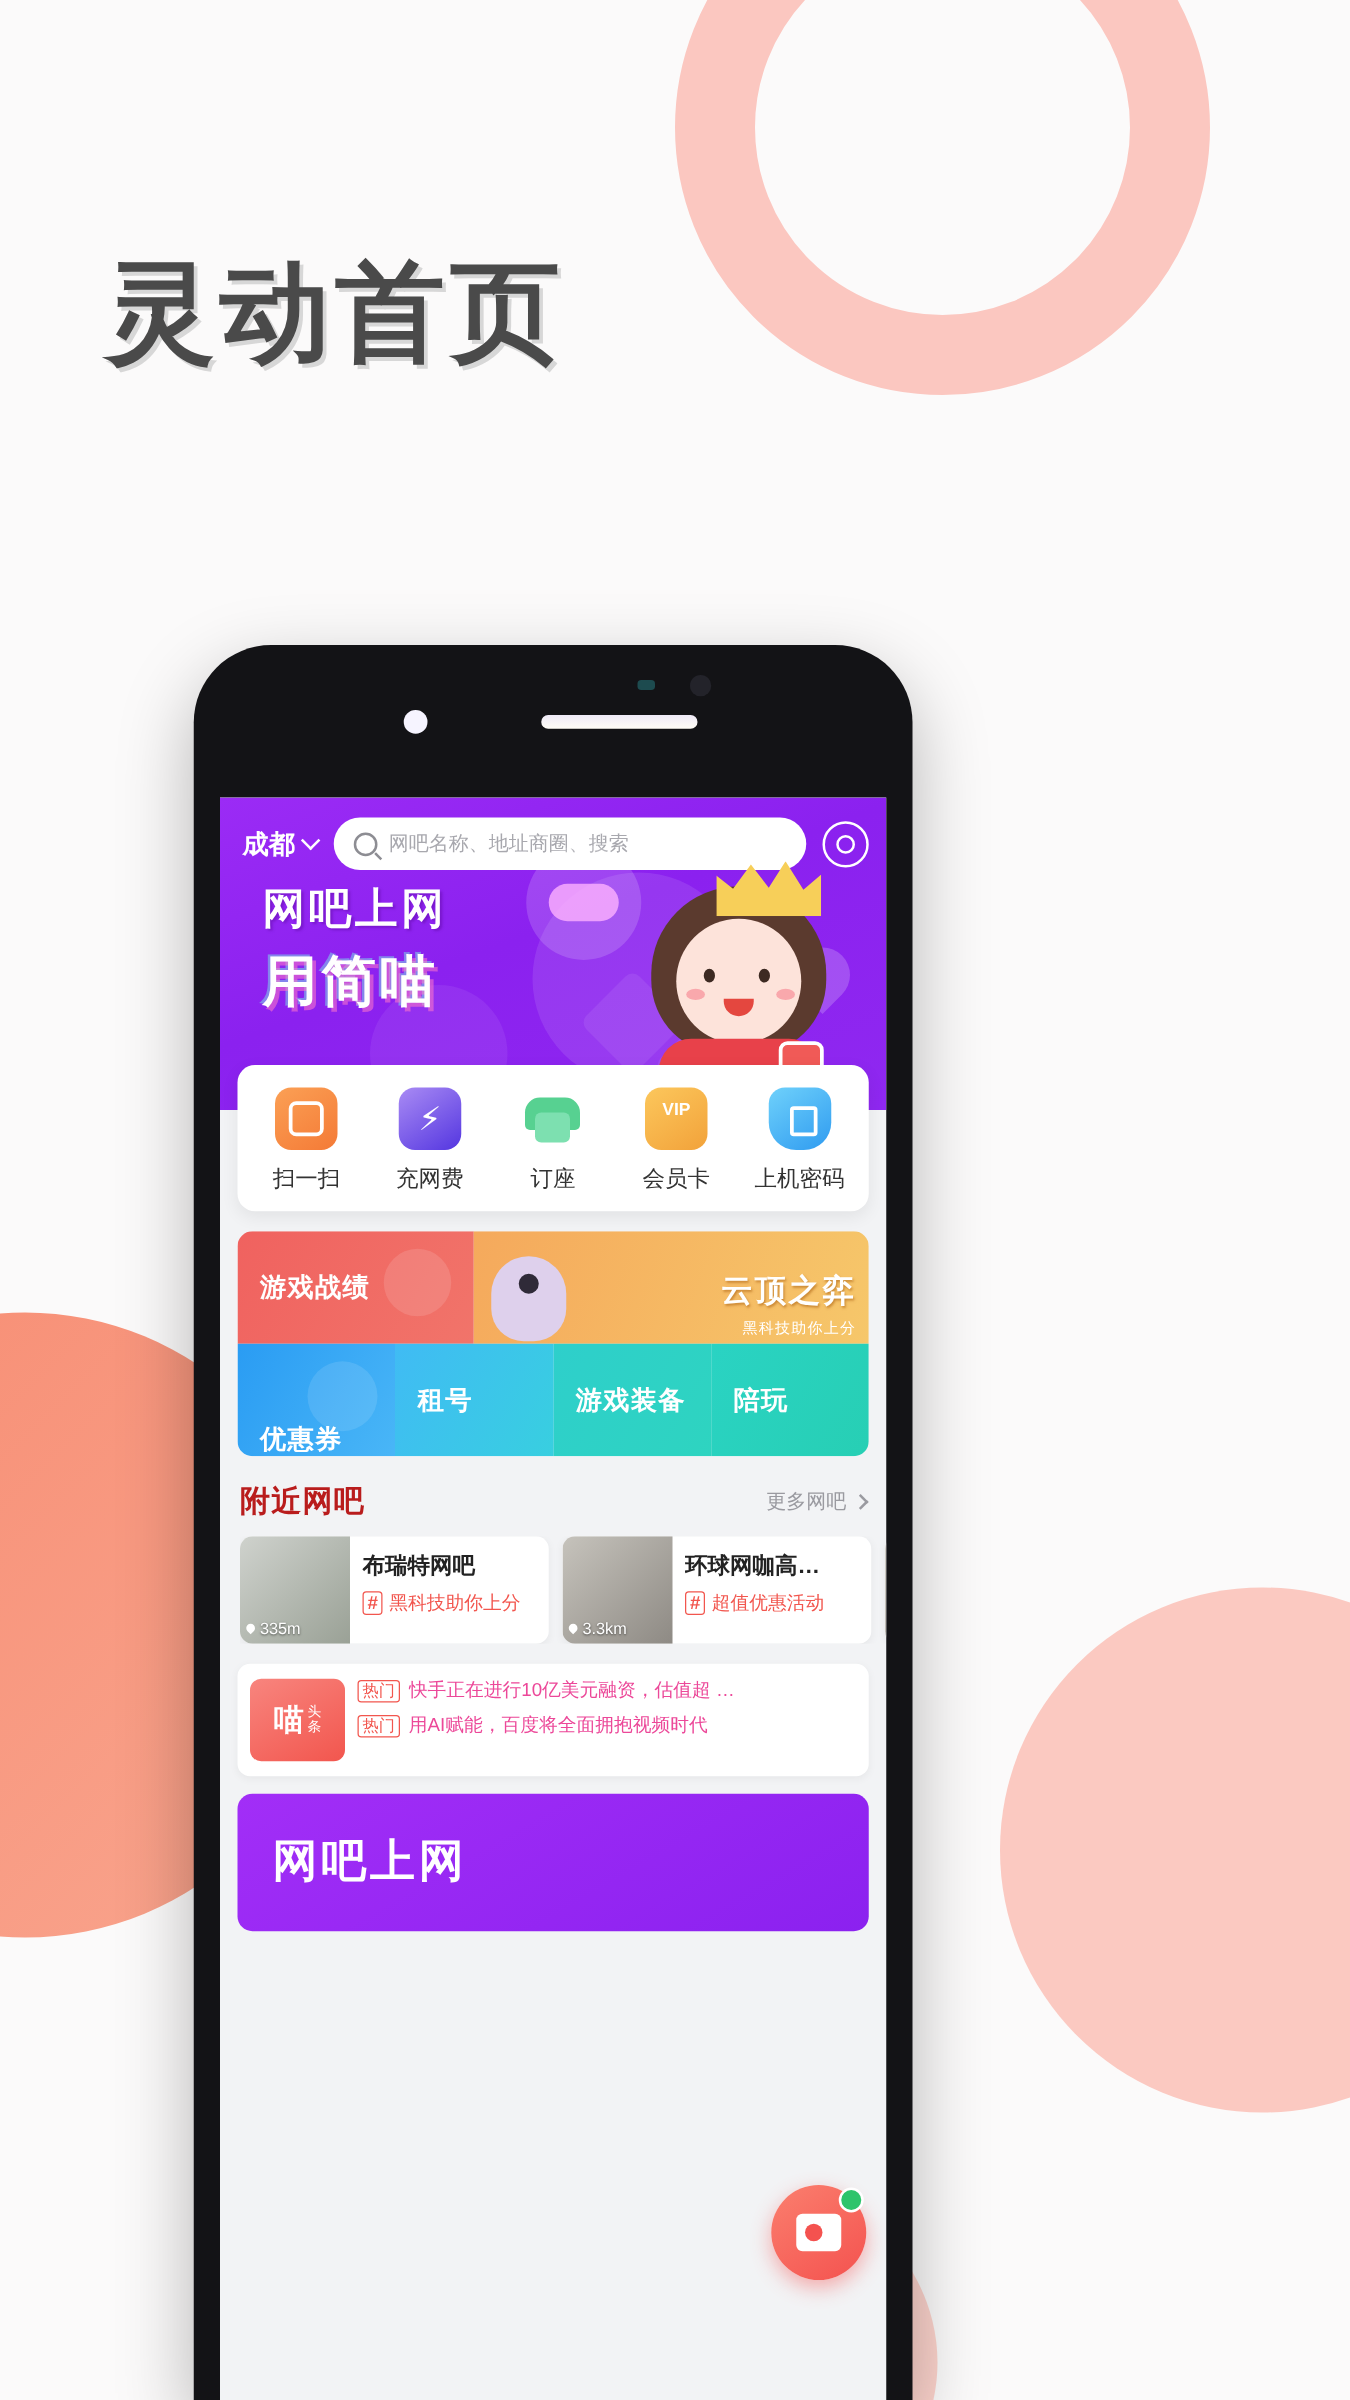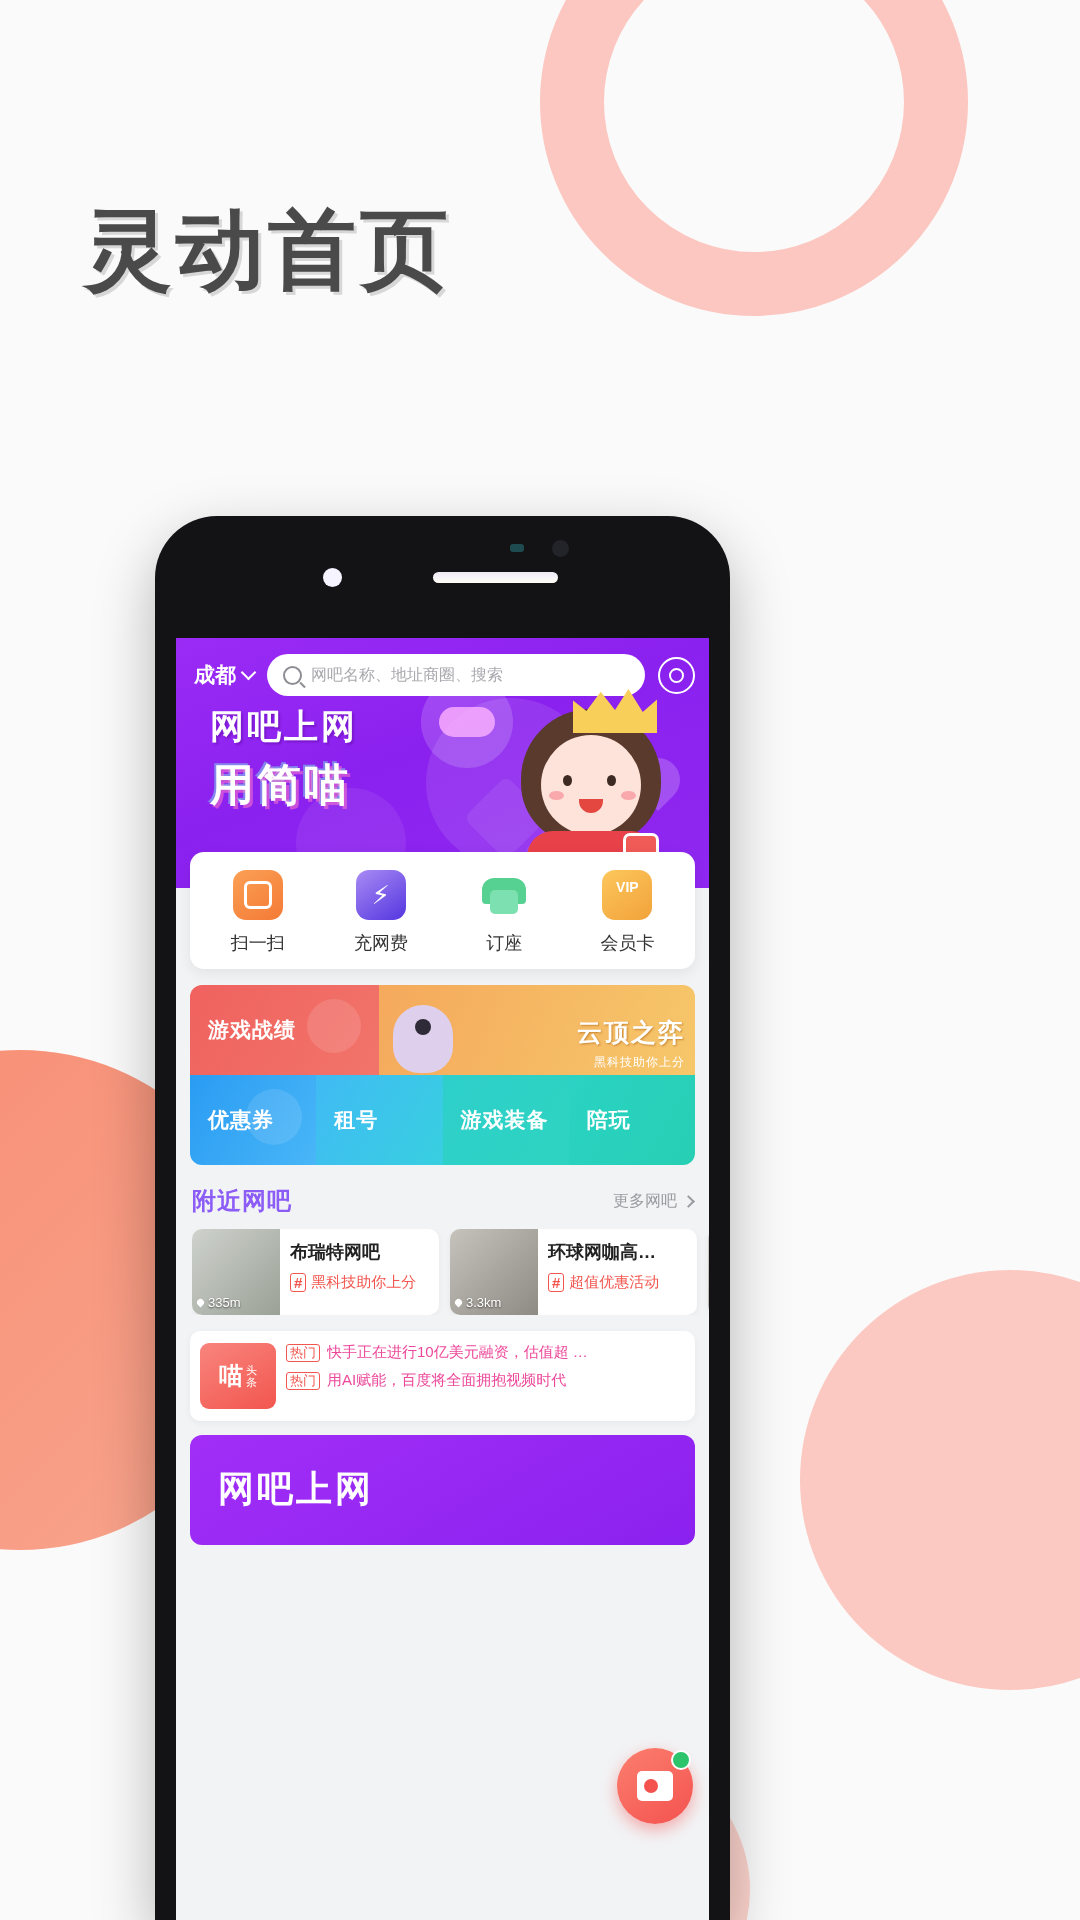--- a/index.html
+++ b/index.html
@@ -154,36 +154,36 @@
   .ic-pwd::after{content:"";position:absolute;left:17px;top:15px;width:16px;height:18px;border:3px solid #fff;border-radius:3px;}
 
   
   .grid{margin:16px 14px 0 14px;border-radius:12px;overflow:hidden;}
   .grow{display:flex;}
   .tile{position:relative;height:90px;display:flex;align-items:center;overflow:hidden;}
   .tile span.t{color:#fff;font-size:21px;font-weight:bold;margin-left:18px;letter-spacing:1px;z-index:2;white-space:nowrap;}
   .t-score{flex:3;background:linear-gradient(120deg,#f0625f,#f1746a);}
   .t-tool{flex:3;background:linear-gradient(120deg,#f2786a,#f9a05f);}
   .t-tft{flex:5;background:linear-gradient(110deg,#f5a95c,#f6c76a);}
-  .t-cpn{flex:3;background:linear-gradient(120deg,#2a9cf3,#49b6f7);}
+  .t-cpn{flex:3;background:linear-gradient(120deg,#2a9cf3,#49b6f7);align-items:flex-end;}
   .t-rent{flex:3;background:linear-gradient(120deg,#40bbf4,#38cfe0);}
   .t-gear{flex:3;background:linear-gradient(120deg,#2ecfcb,#2ed4c0);}
   .t-play{flex:3;background:linear-gradient(120deg,#2ad3c3,#27cfb4);}
   .tdeco{position:absolute;opacity:.28;}
   .trophy{right:18px;top:14px;width:54px;height:54px;border-radius:50%;background:rgba(255,255,255,.45);}
   .coin{right:14px;top:14px;width:56px;height:56px;border-radius:50%;background:rgba(255,255,255,.4);}
   .bird{position:absolute;left:14px;bottom:2px;width:60px;height:68px;border-radius:30px 30px 26px 26px;background:#ded0ec;z-index:2;}
   .bird::after{content:"";position:absolute;left:22px;top:14px;width:16px;height:16px;border-radius:50%;background:#2f2a38;}
   .tft-txt{position:absolute;right:10px;top:31px;z-index:3;text-align:right;}
   .tft-txt .a{color:#fff;font-size:25px;font-weight:bold;letter-spacing:2px;text-shadow:1px 1px 2px rgba(160,80,0,.5);}
   .tft-txt .b{color:#fff;font-size:12px;margin-top:5px;letter-spacing:1px;}
 
   
   .sect{margin:20px 16px 0 16px;display:flex;align-items:center;justify-content:space-between;}
-  .sect h3{margin:0;font-size:24px;color:#8b5cf6;font-weight:bold;letter-spacing:1px;}
+  .sect h3{margin:0;font-size:24px;color:#b91c1c;font-weight:bold;letter-spacing:1px;}
   .more{font-size:16px;color:#9a9aa0;display:flex;align-items:center;}
   .more .ar{display:inline-block;width:7px;height:7px;margin-left:7px;border-right:2px solid #9a9aa0;border-bottom:2px solid #9a9aa0;transform:rotate(-45deg);}
 
   .cafes{margin:12px 0 0 16px;display:flex;gap:11px;overflow:hidden;}
   .cafe{flex:0 0 auto;width:247px;height:86px;background:#fff;border-radius:10px;display:flex;overflow:hidden;box-shadow:0 2px 7px rgba(0,0,0,.05);}
   .cafe-img{width:88px;position:relative;background:#b9b2ac;}
   .cafe-img.i1{background:linear-gradient(135deg,#cfd2cd,#9aa196);}
   .cafe-img.i2{background:linear-gradient(135deg,#c6c3bc,#8e8a84);}
   .cafe-img.i3{background:linear-gradient(135deg,#d2cfc8,#a39f98);}
   .dist{position:absolute;left:5px;bottom:5px;color:#fff;font-size:13px;display:flex;align-items:center;text-shadow:0 1px 2px rgba(0,0,0,.6);}
@@ -292,20 +292,24 @@
         <div class="qa-lb">充网费</div>
       </div>
       <div class="qa">
         <div class="qa-ic ic-seat"></div>
         <div class="qa-lb">订座</div>
       </div>
       <div class="qa">
         <div class="qa-ic ic-vip"></div>
         <div class="qa-lb">会员卡</div>
       </div>
+      <div class="qa">
+        <div class="qa-ic ic-pwd"></div>
+        <div class="qa-lb">上机密码</div>
+      </div>
     </div>
 
     <div class="grid">
       <div class="grow">
         <div class="tile t-score">
           <span class="t">游戏战绩</span>
           <div class="tdeco trophy"></div>
         </div>
         <div class="tile t-tft">
           <div class="bird"></div>

